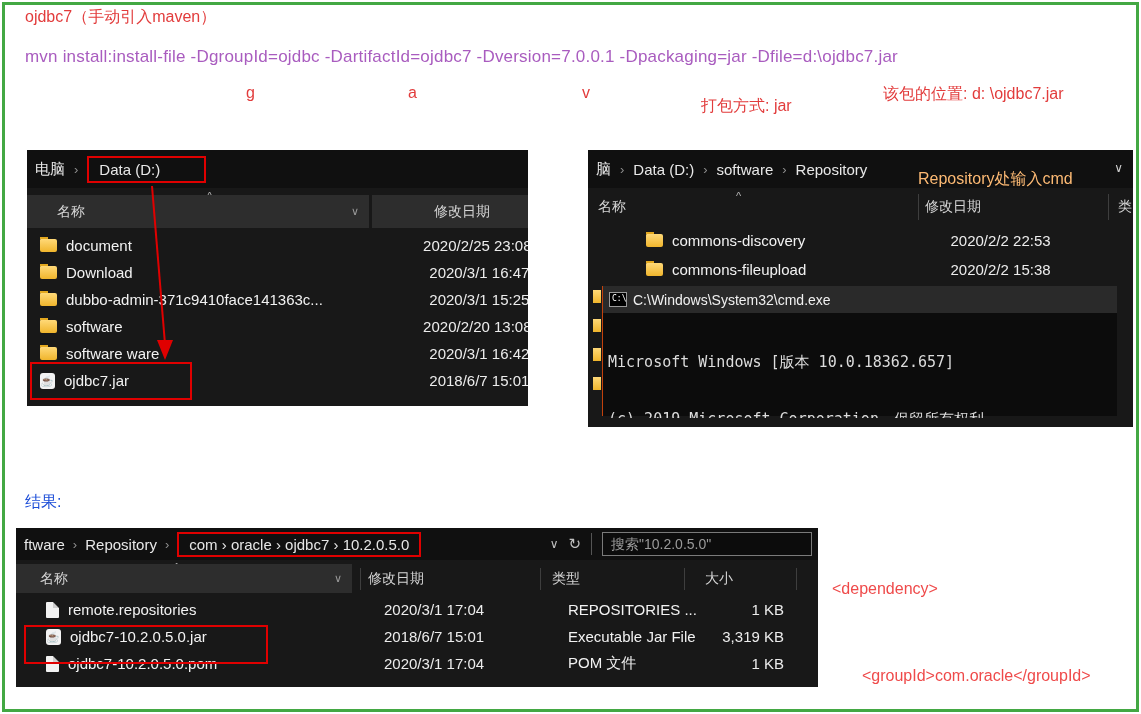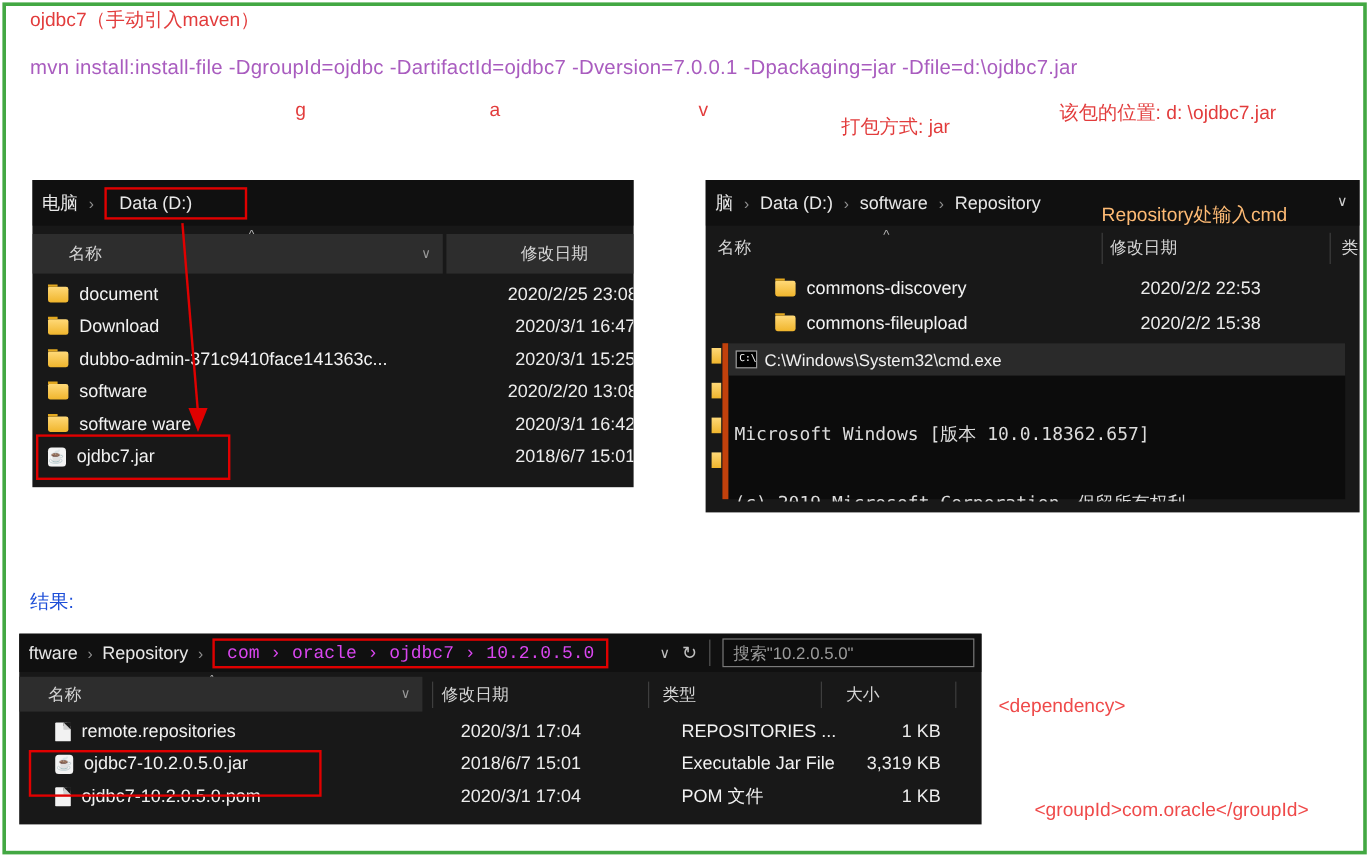--- a/index.html
+++ b/index.html
@@ -70,32 +70,32 @@
   .ex2 .rows{position:absolute;left:0;top:76px;right:0;margin-left:44px;}
   .ex2 .row{height:29px;}
   .ex2 .c-name{width:337px;padding-left:14px;}
   .ex2 .c-date{width:183px;color:#ececec;}
   .ex2 .c-type{flex:1;padding-left:10px;}
   .ex2 .sliver{position:absolute;left:5px;width:8px;height:13px;
                background:linear-gradient(180deg,#ffd978,#f0b52c);}
 
   
   .cmdwin{position:absolute;left:14px;top:136px;width:514px;height:130px;background:#0c0c0c;
-          border-left:5px solid #c2410c;z-index:4;}
+          border-left:1px solid #c2410c;z-index:4;}
   .cmdbar{height:27px;background:#2a2a2a;display:flex;align-items:center;padding-left:7px;
           color:#f0f0f0;font-size:14px;}
   .cmdbody{height:103px;overflow:hidden;padding:2px 0 0 5px;
            font-family:"DejaVu Sans Mono",monospace;font-size:15px;line-height:19px;
            color:#dcdcdc;white-space:pre;}
 
   
   .result{left:25px;top:492px;color:#1d4ed8;font-size:16px;}
   .ex3{left:16px;top:528px;width:802px;height:159px;}
   .ex3 .addrbar{height:32px;gap:8px;padding-right:6px;}
-  .ex3 .boxcrumb{padding:2px 10px;color:#d946ef;font-family:Liberation Mono, monospace;}
+  .ex3 .boxcrumb{padding:2px 10px;color:#e5e5e5;}
   .ex3 .tools{margin-left:auto;display:flex;align-items:center;gap:10px;}
   .ex3 .refresh{color:#c0c0c0;font-size:15px;}
   .ex3 .toolsep{width:1px;height:22px;background:#555;}
   .ex3 .search{width:200px;height:22px;background:#0c0c0c;border:1px solid #7a7a7a;
                color:#b5b5b5;font-size:14px;padding:0 0 0 8px;font-family:"Liberation Sans",sans-serif;}
   .ex3 .search::placeholder{color:#9a9a9a;opacity:1;}
   .ex3 .hdrrow{position:absolute;left:0;top:36px;width:100%;height:29px;}
   .ex3 .h-name{width:336px;height:29px;padding-left:24px;}
   .ex3 .caret{position:absolute;left:158px;top:34px;}
   .ex3 .h-date{position:absolute;left:352px;top:42px;}

